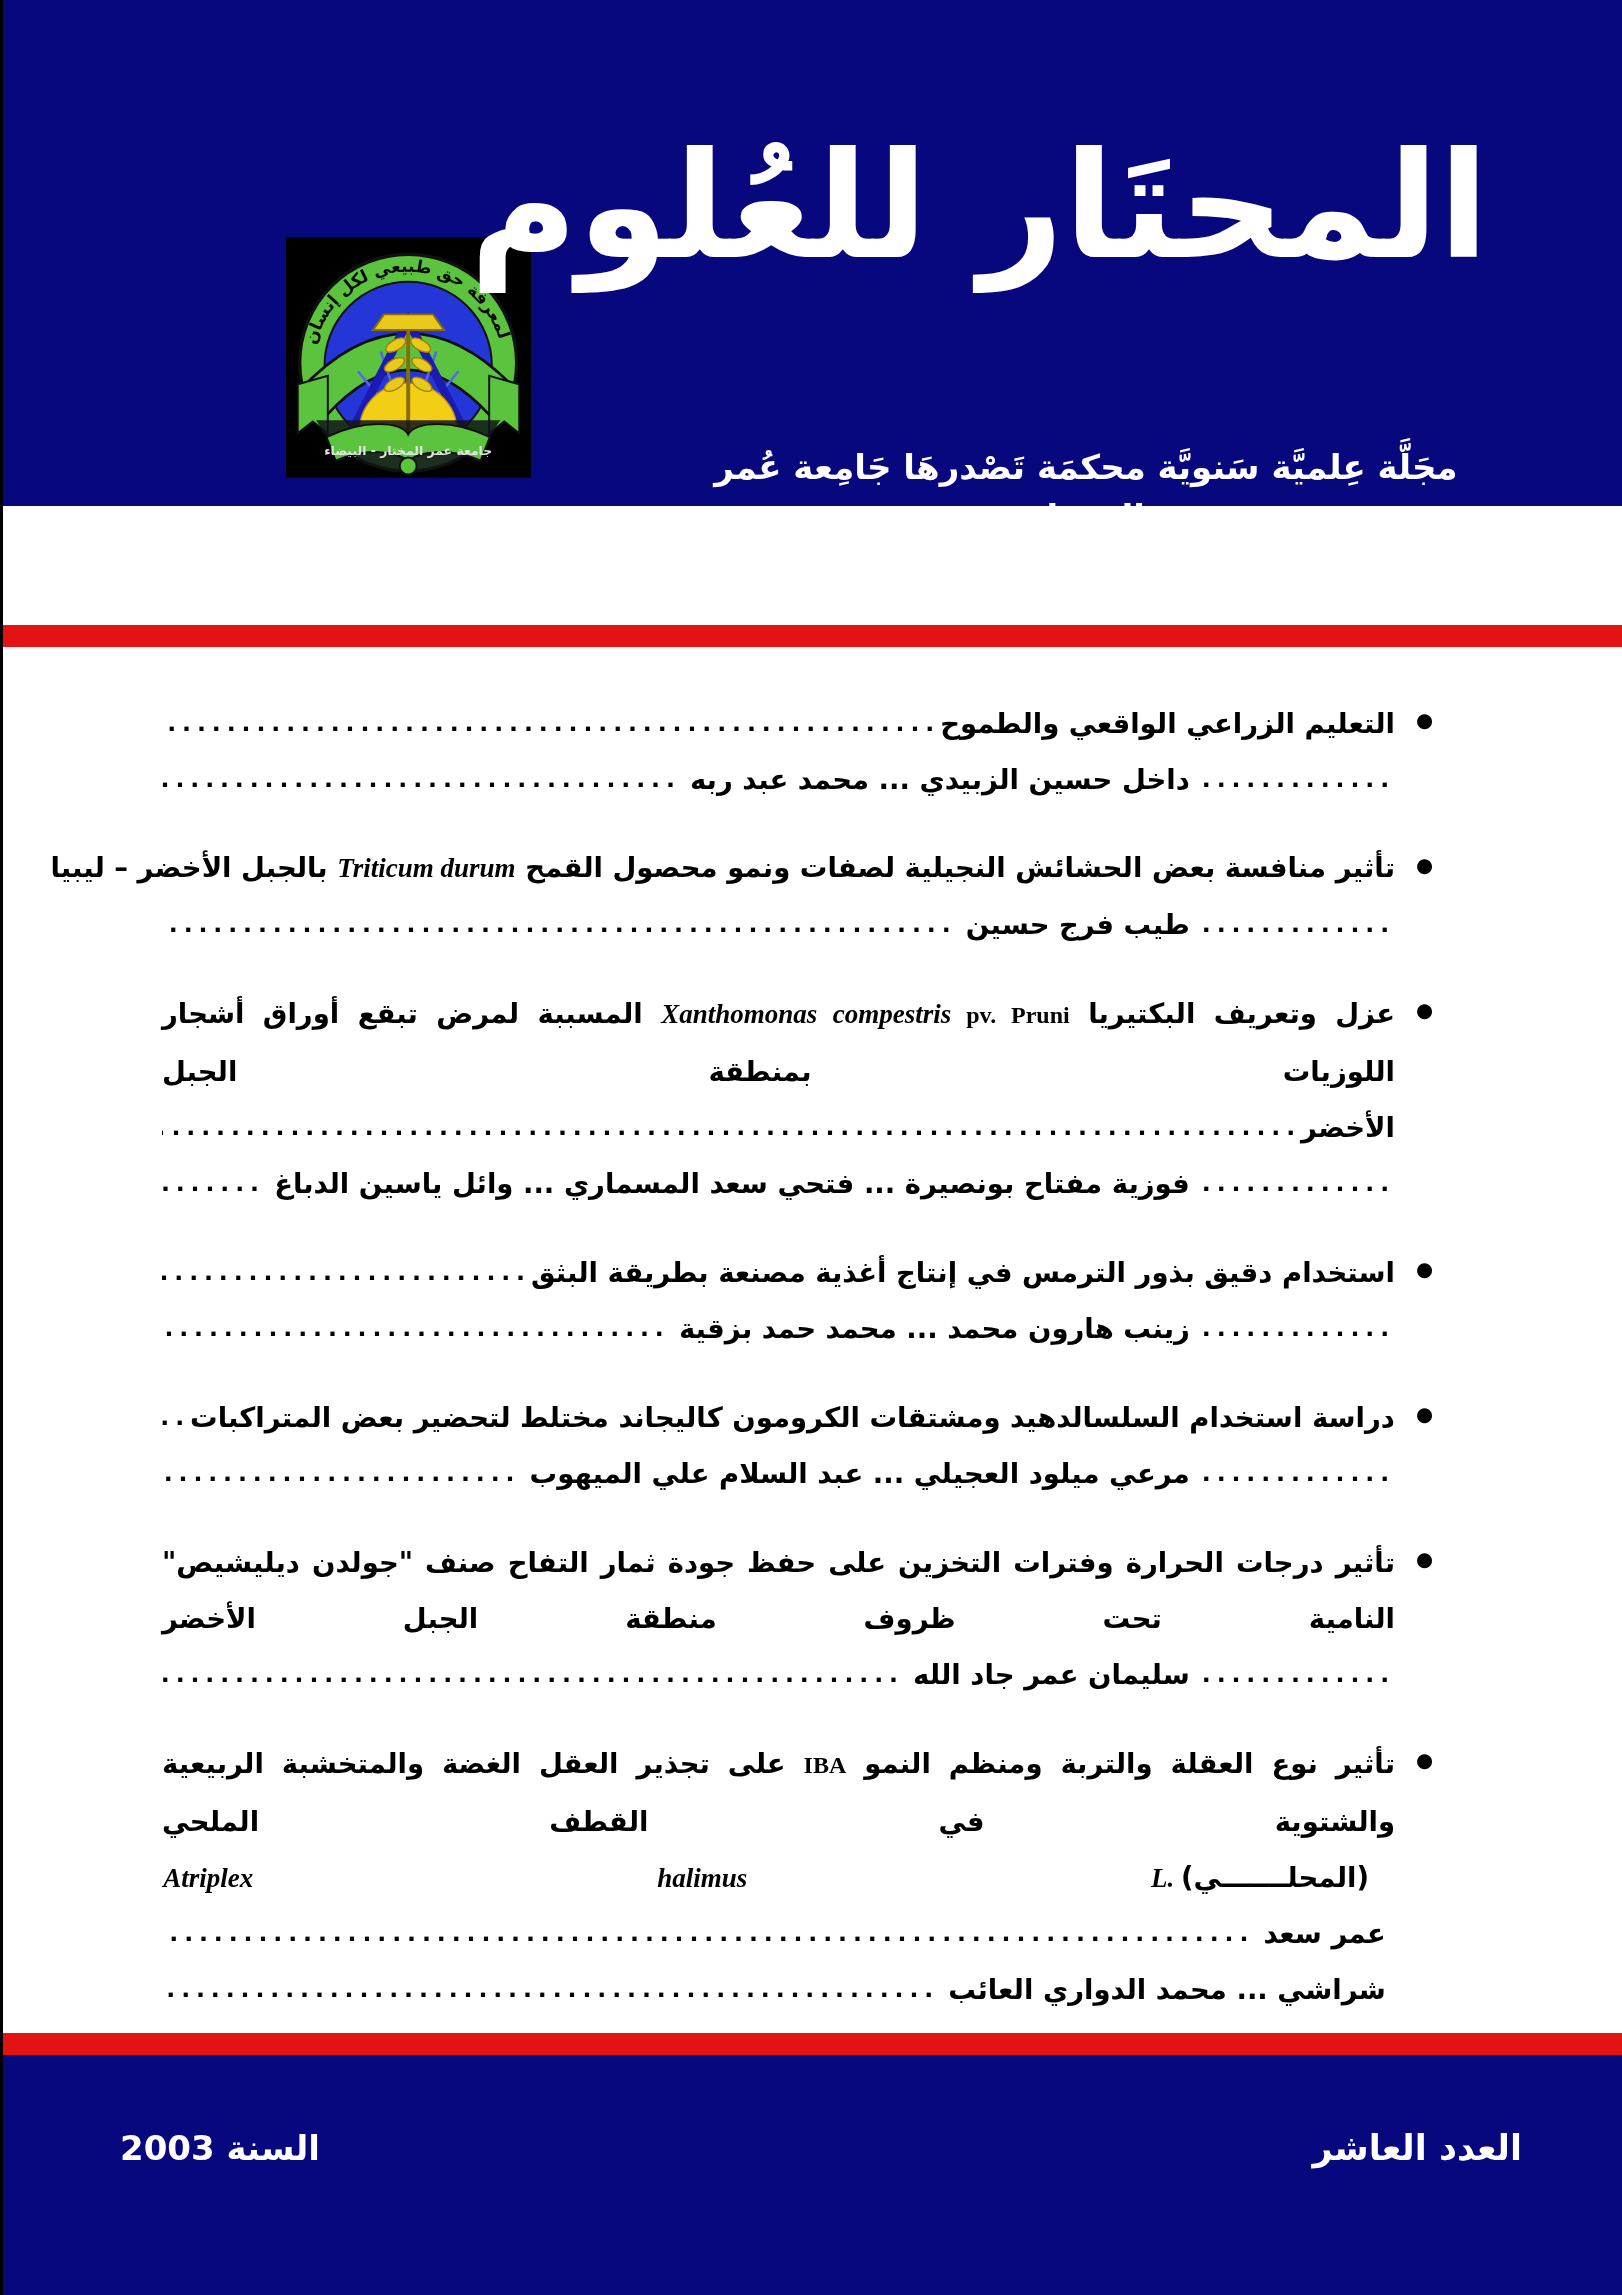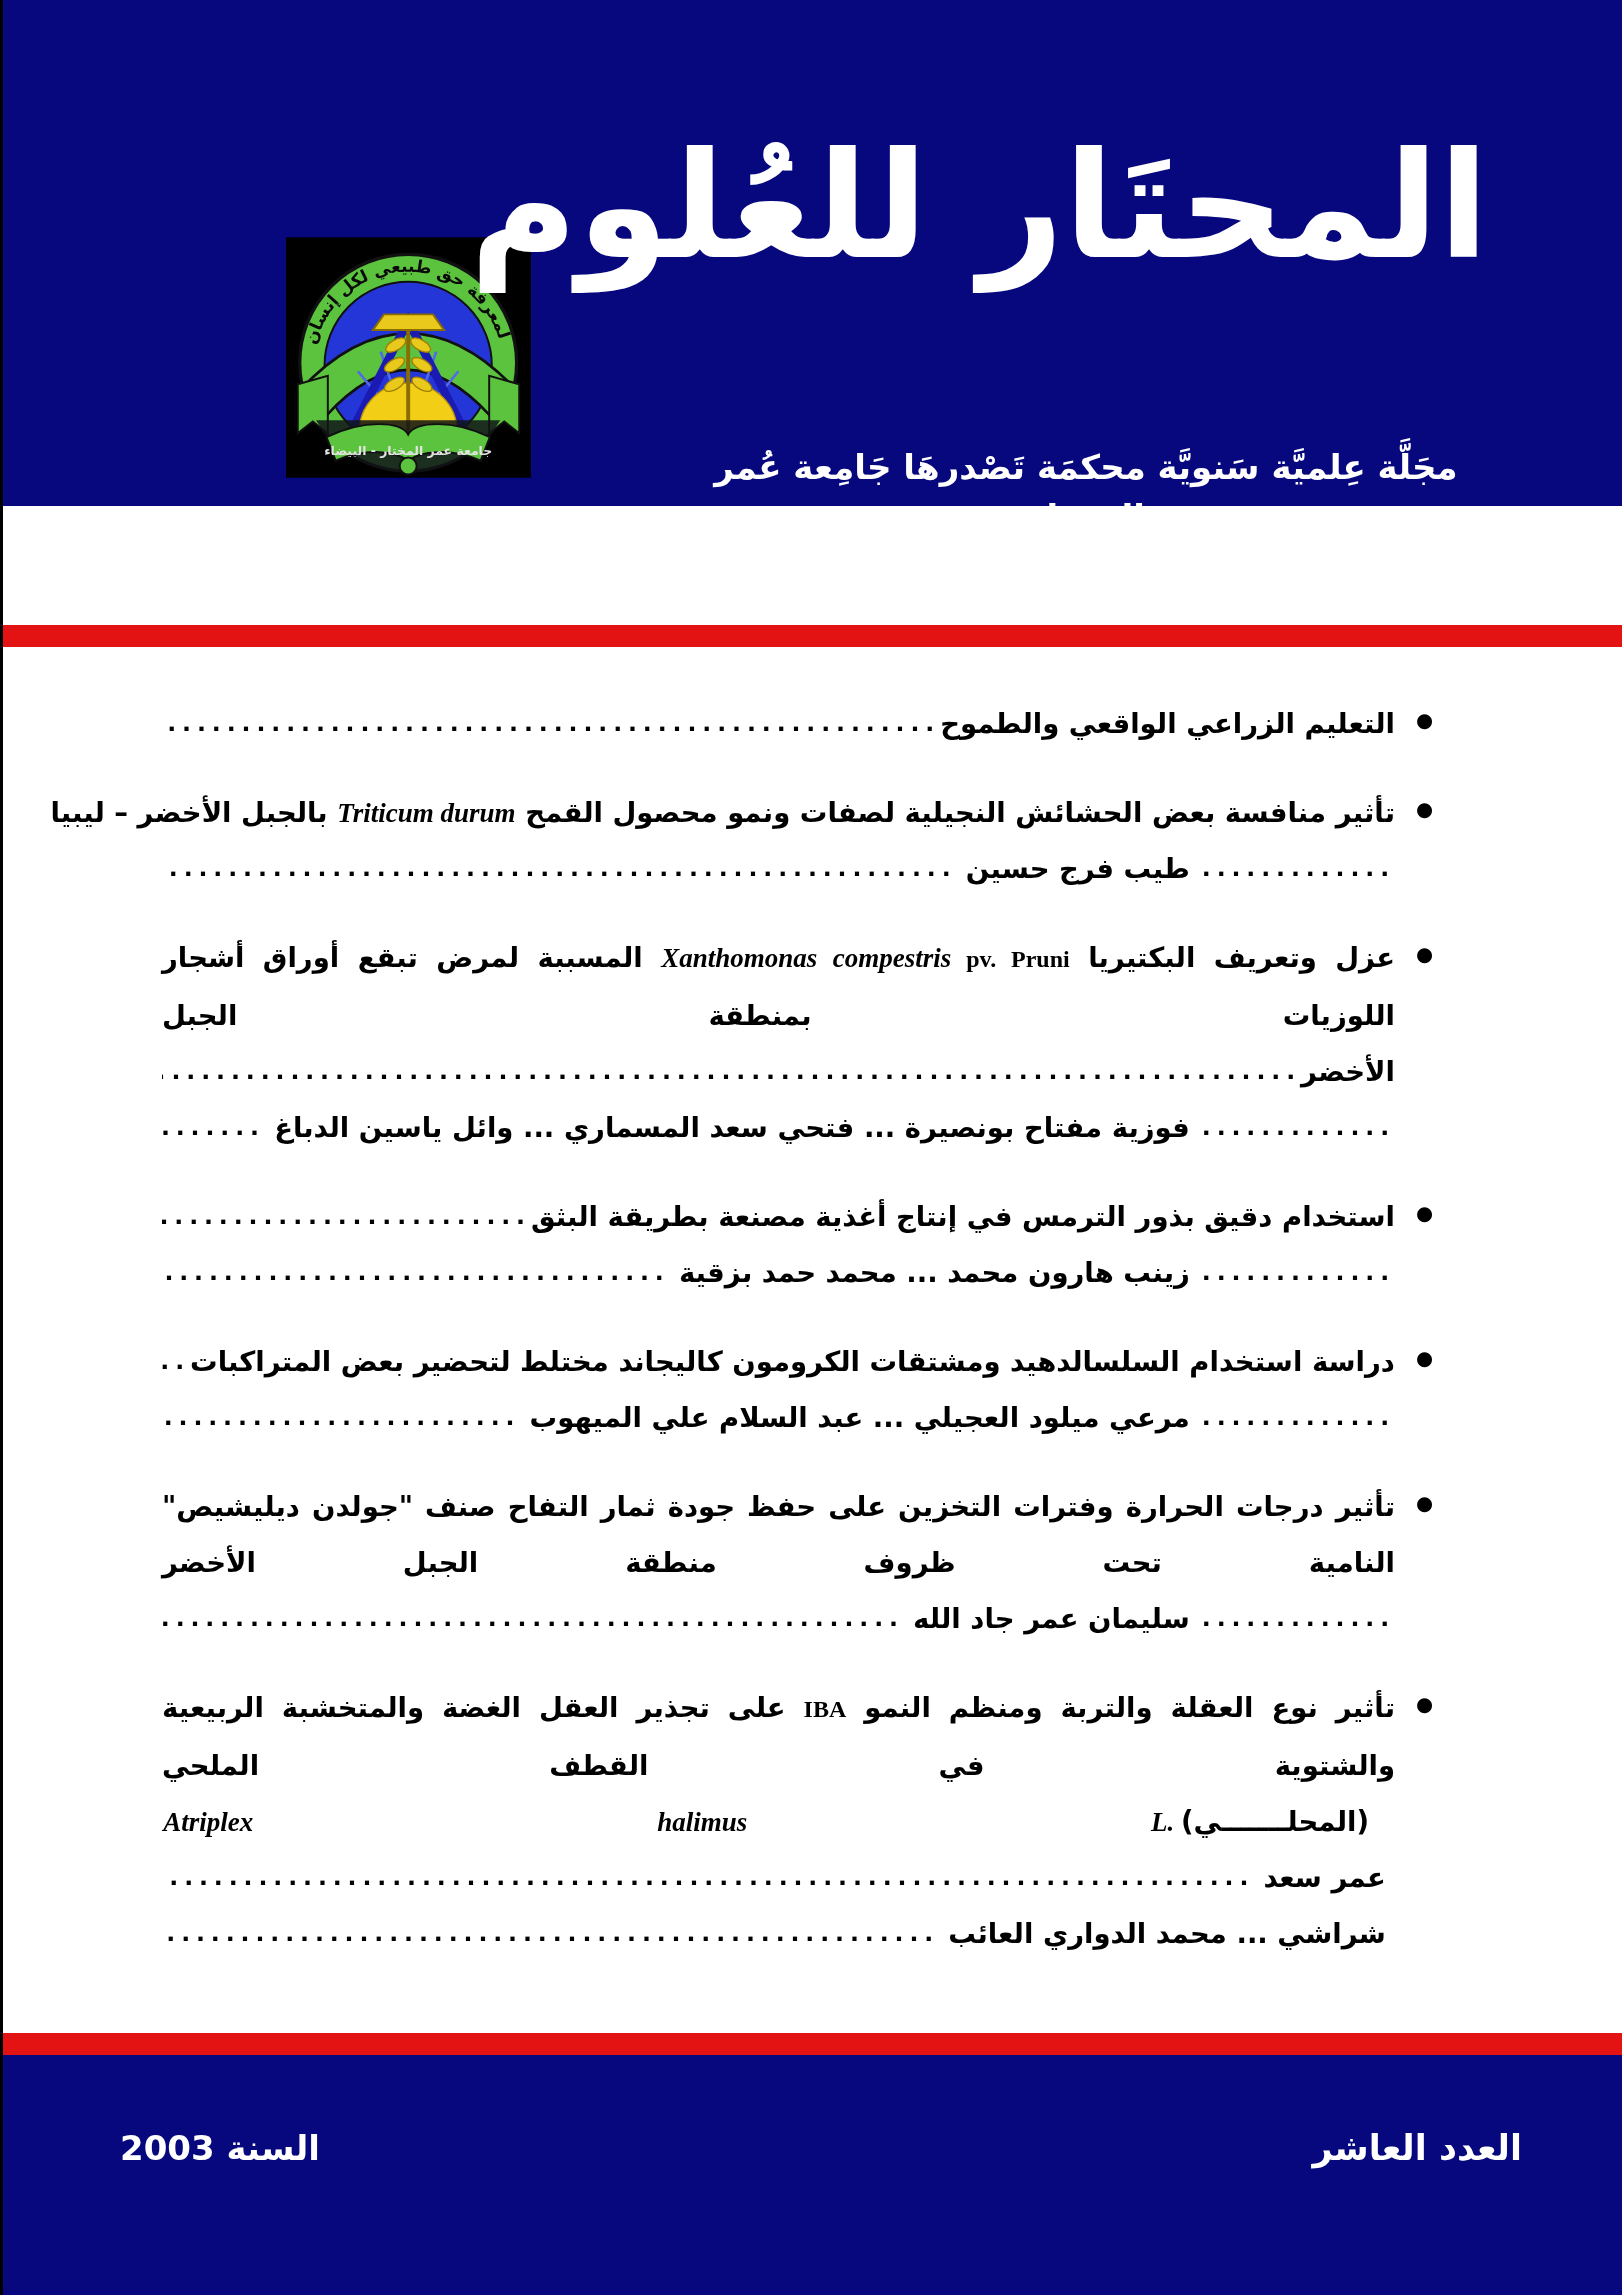--- a/index.html
+++ b/index.html
@@ -36,21 +36,21 @@
   }
   .logo-box{position:absolute;left:286px;top:237px;width:245px;height:241px;z-index:4;}
 
   
   .toc{
     position:absolute;left:162px;top:695px;width:1233px;
     direction:rtl;font-size:27.5px;font-weight:bold;color:var(--text-black);
   }
   .toc-item{position:relative;margin-bottom:33px;}
   .bullet{position:absolute;right:-38px;top:15.7px;font-size:19.6px;line-height:19.6px;}
-  .line{display:flex;direction:rtl;align-items:flex-start;line-height:56px;height:56px;}
+  .line{display:flex;direction:rtl;align-items:flex-end;line-height:56px;height:56px;}
   .tt{white-space:nowrap;flex:0 0 auto;}
   .fill{flex:1 1 auto;position:relative;overflow:hidden;height:56px;}
   .fill::after{
     content:"........................................................................................................................................................................................................";
     position:absolute;right:0;top:0;white-space:nowrap;
     font-size:23.6px;letter-spacing:5.9px;line-height:56px;font-weight:bold;
   }
   .fill.fx{flex:0 0 196px;}
   .names{white-space:nowrap;padding:0 9.2px;flex:0 0 auto;}
   .jline{
@@ -130,20 +130,25 @@
 <div class="band stripe-top"></div>
 <div class="band content-area"></div>
 
 <div class="toc" id="toc">
     <div class="toc-item">
       <span class="bullet">●</span>
       <div class="line">
         <span class="tt"><span class="ar-seg">التعليم الزراعي الواقعي والطموح </span></span>
         <span class="fill"></span>
       </div>
+      <div class="line">
+        <span class="fill fx"></span>
+        <span class="names">داخل حسين الزبيدي ... محمد عبد ربه</span>
+        <span class="fill"></span>
+      </div>
     </div>
     <div class="toc-item">
       <span class="bullet">●</span>
       <div class="line">
         <span class="tt"><span class="ar-seg">تأثير منافسة بعض الحشائش النجيلية لصفات ونمو محصول القمح </span><span class="lat-i">Triticum durum</span><span class="ar-seg"> بالجبل الأخضر – ليبيا </span></span>
         <span class="fill"></span>
       </div>
       <div class="line">
         <span class="fill fx"></span>
         <span class="names">طيب فرج حسين</span>

